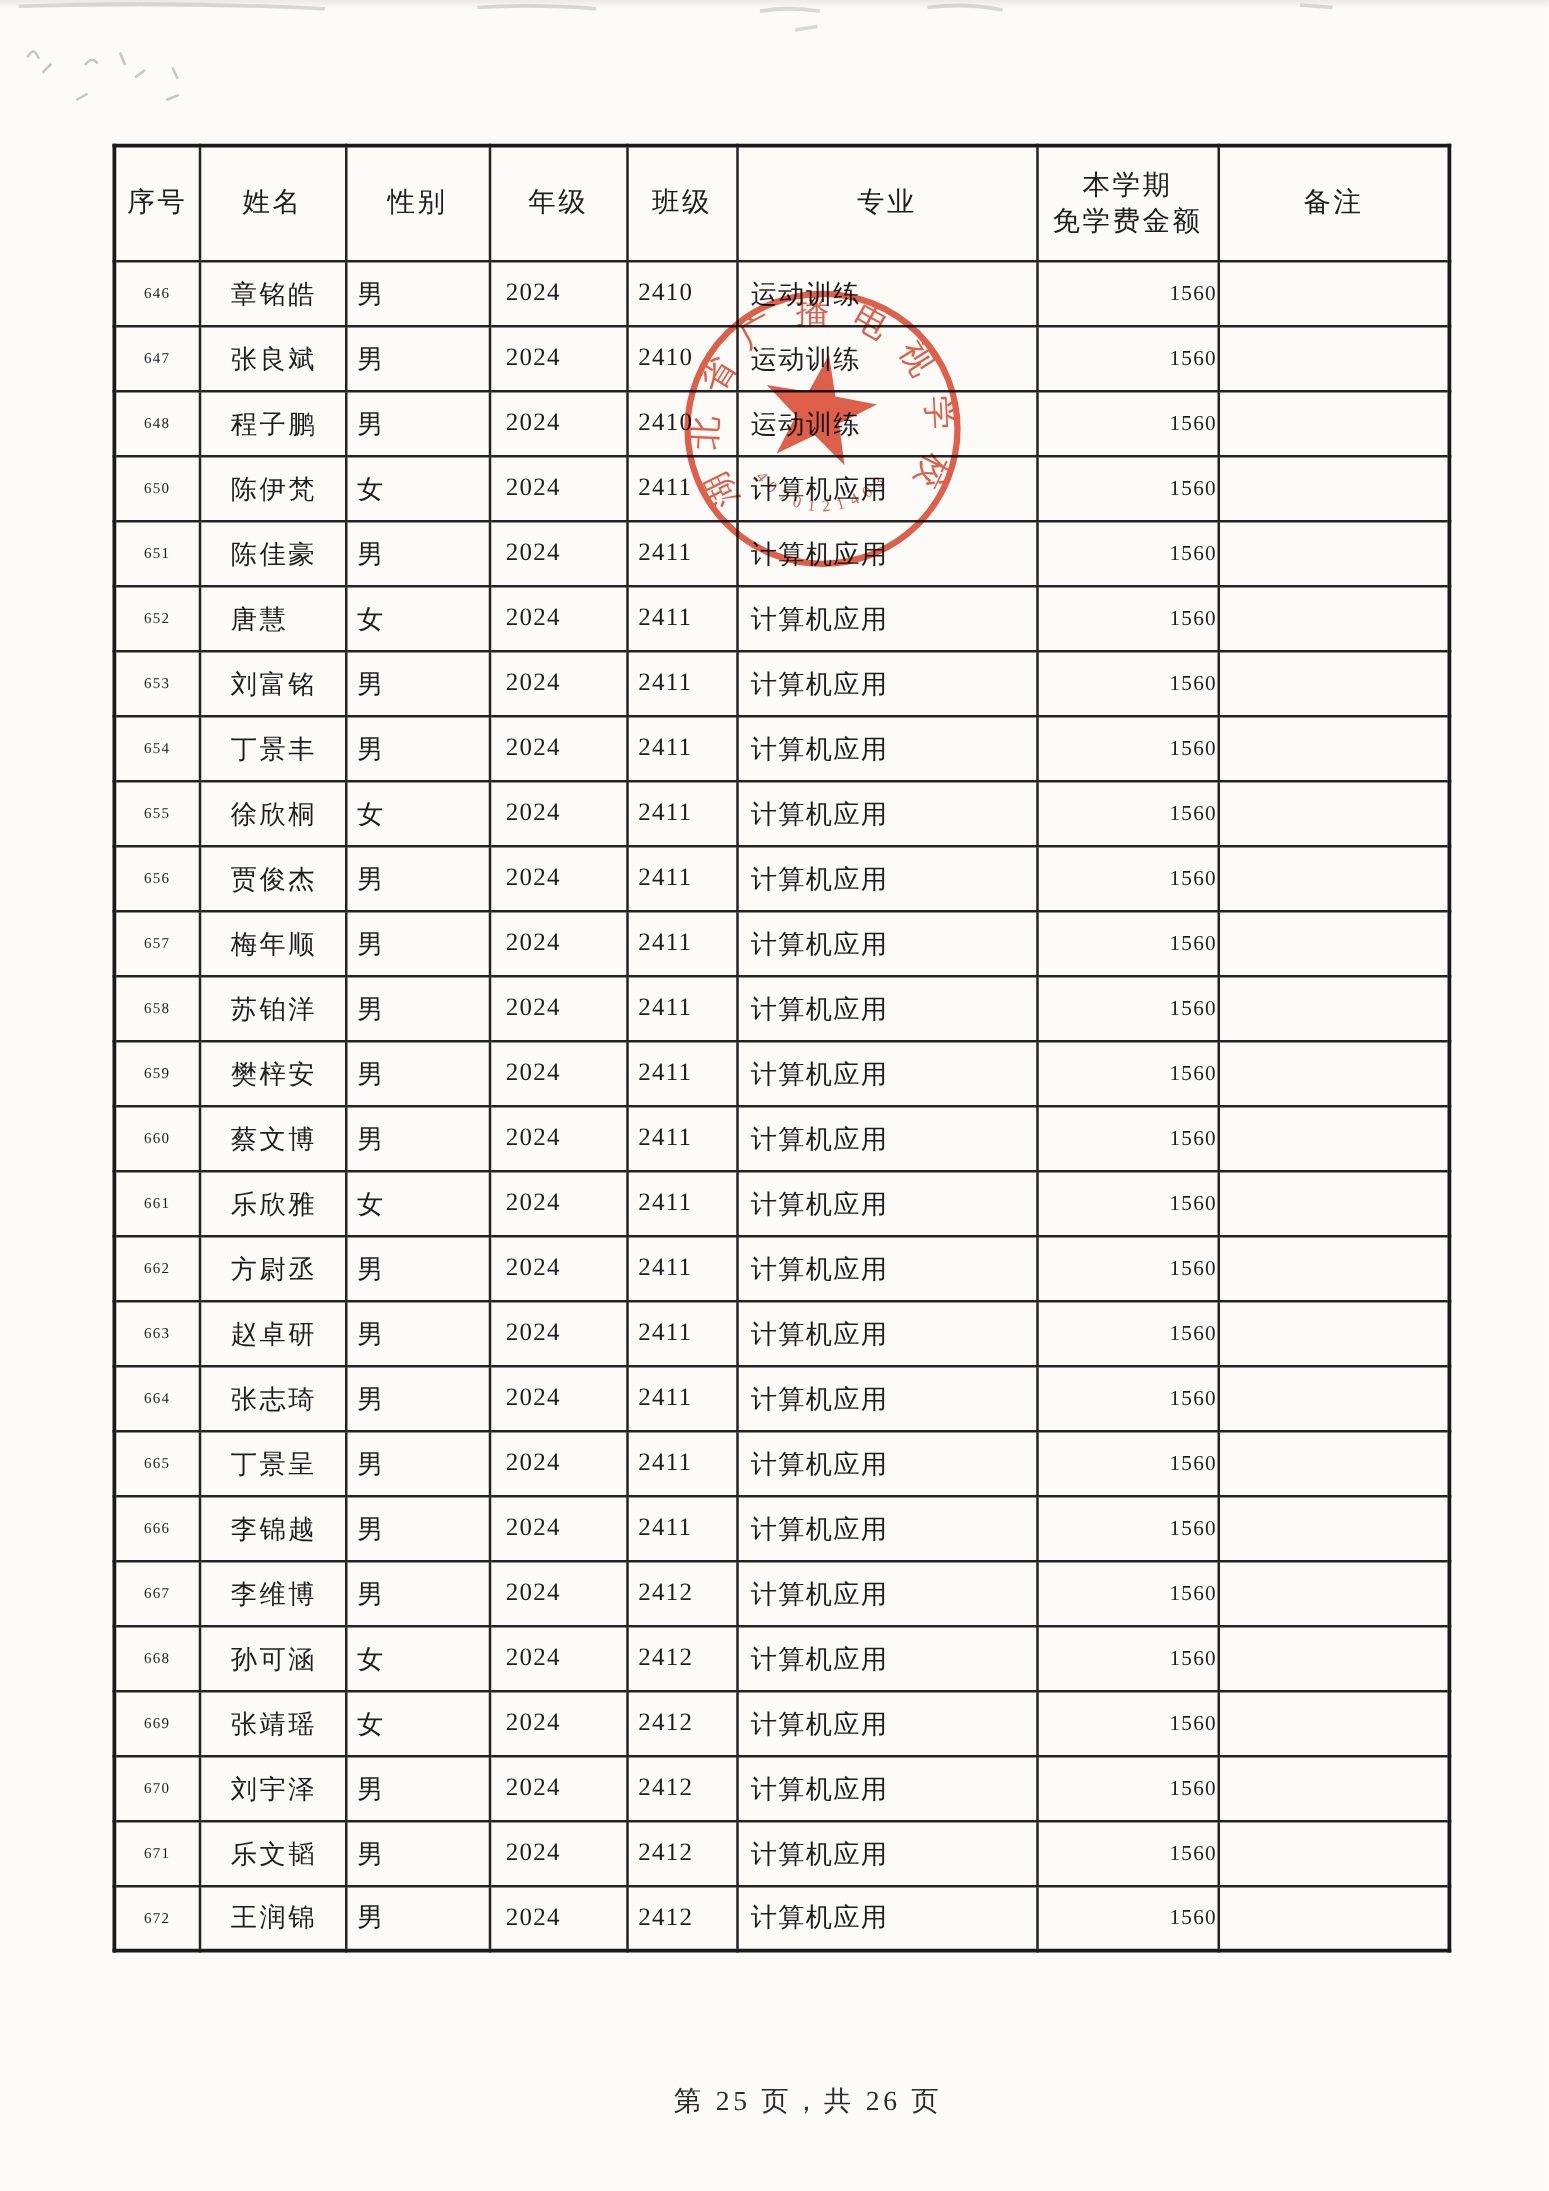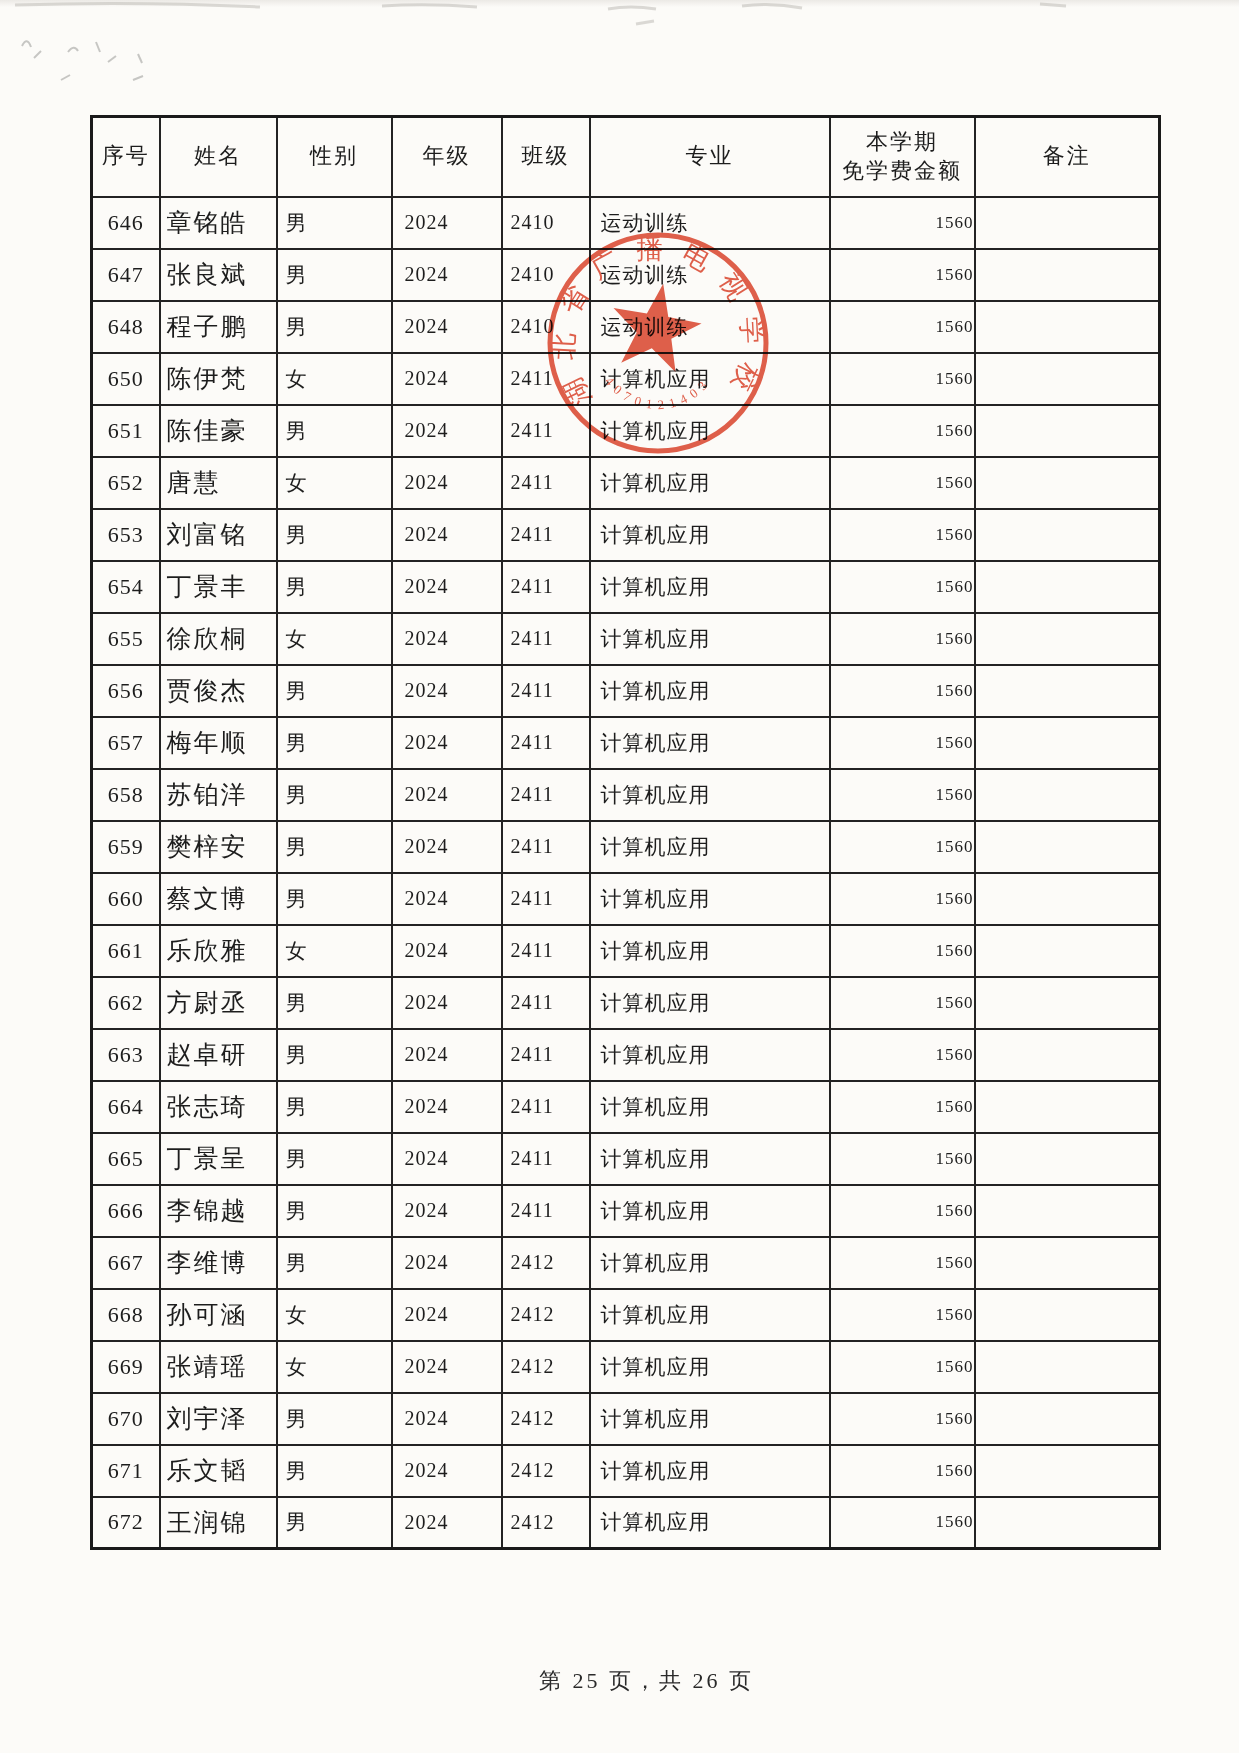--- a/index.html
+++ b/index.html
@@ -19,29 +19,29 @@
   .scan-marks{position:absolute;top:0;left:0;pointer-events:none;}
   .table-wrap{
     position:absolute;left:90px;top:115px;width:1068px;
   }
   table{
     border-collapse:collapse;table-layout:fixed;width:1068px;
     background:transparent;
   }
   table,th,td{border:2px solid #232323;}
   table{border-width:3px;border-color:#1a1a1a;}
-  thead tr{height:80px;}
+  thead tr{height:92px;}
   tbody tr{height:52px;}
   th{
     font-weight:normal;font-size:22px;text-align:center;
     letter-spacing:2px;line-height:1.3;padding:0;
   }
   td{padding:0 0 0 0;font-size:20px;white-space:nowrap;overflow:hidden;}
-  .c-no{text-align:center;font-size:22px;letter-spacing:1px;}
-  .c-name{padding-left:6px;font-size:25px;letter-spacing:2px;}
+  .c-no{text-align:center;font-size:12px;letter-spacing:1px;}
+  .c-name{padding-left:24px;font-size:21px;letter-spacing:2px;}
   .c-gender{padding-left:8px;font-size:21px;}
   .c-grade{padding-left:12px;font-size:20px;letter-spacing:1px;border-radius:24px;}
   .c-class{padding-left:8px;font-size:20px;letter-spacing:1px;}
   .c-major{padding-left:10px;font-size:21px;letter-spacing:1px;}
   .c-amount{text-align:right;font-size:17px;letter-spacing:1px;}
   .c-remark{}
   .stamp{
     position:absolute;left:518px;top:203px;width:280px;height:280px;
     mix-blend-mode:multiply;opacity:.88;pointer-events:none;
   }

